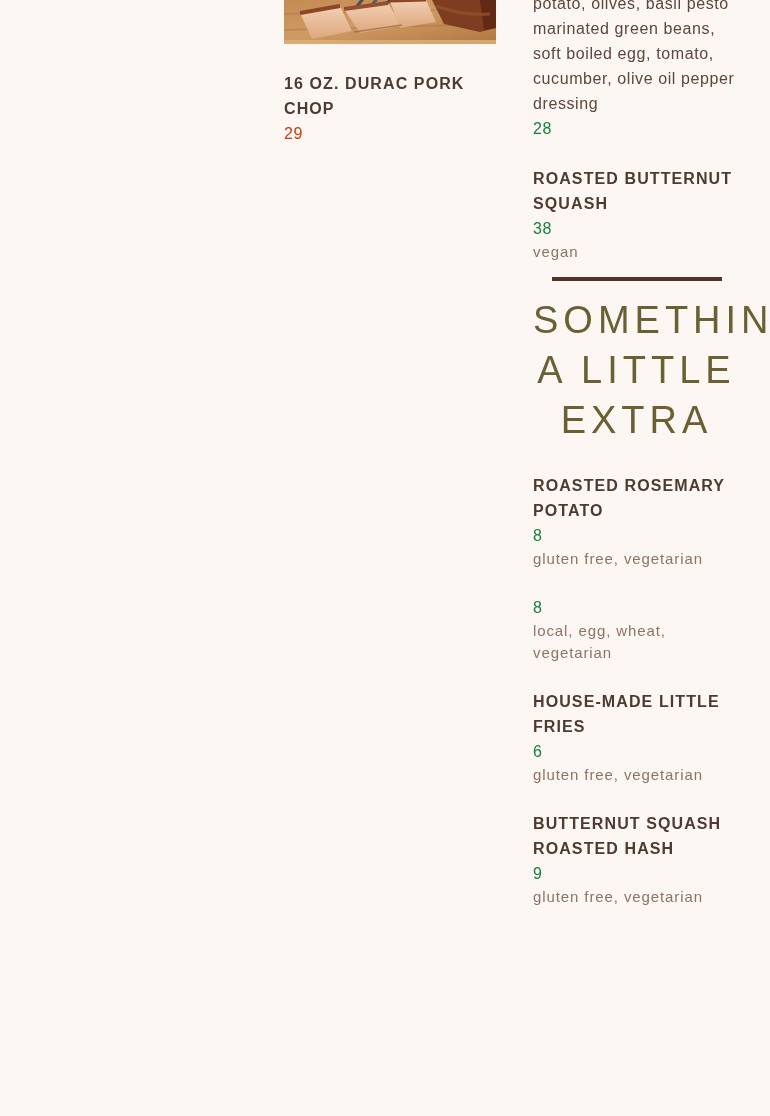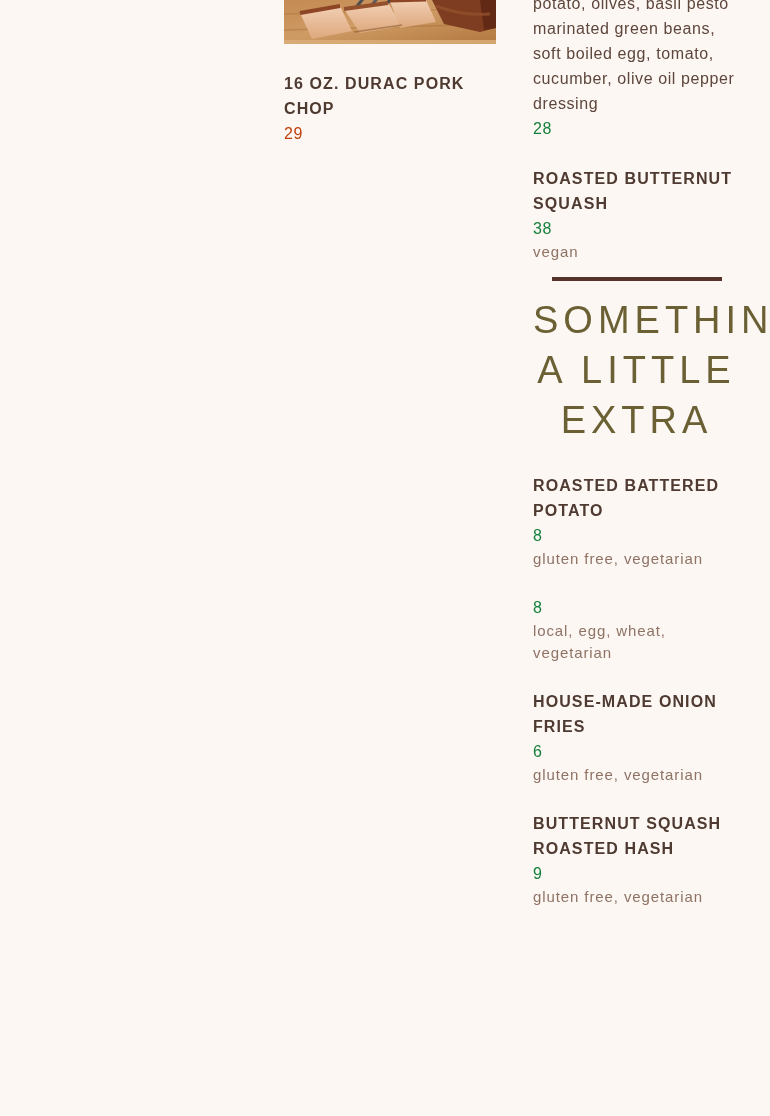--- a/index.html
+++ b/index.html
@@ -163,33 +163,33 @@
       <div class="mi-tags">vegan</div>
     </div>
 
     <div class="section-divider"></div>
 
     <div class="section-heading">SOMETHING
 A LITTLE
 EXTRA</div>
 
     <div class="menu-item extra-first">
-      <div class="mi-title">ROASTED BATTERED
+      <div class="mi-title">ROASTED ROSEMARY
 POTATO</div>
       <div class="mi-price">8</div>
       <div class="mi-tags">gluten free, vegetarian</div>
     </div>
 
     <div class="menu-item">
       <div class="mi-price">8</div>
       <div class="mi-tags">local, egg, wheat, vegetarian</div>
     </div>
 
     <div class="menu-item">
-      <div class="mi-title">HOUSE-MADE ONION
+      <div class="mi-title">HOUSE-MADE LITTLE
 FRIES</div>
       <div class="mi-price">6</div>
       <div class="mi-tags">gluten free, vegetarian</div>
     </div>
 
     <div class="menu-item">
       <div class="mi-title">BUTTERNUT SQUASH
 ROASTED HASH</div>
       <div class="mi-price">9</div>
       <div class="mi-tags">gluten free, vegetarian</div>

